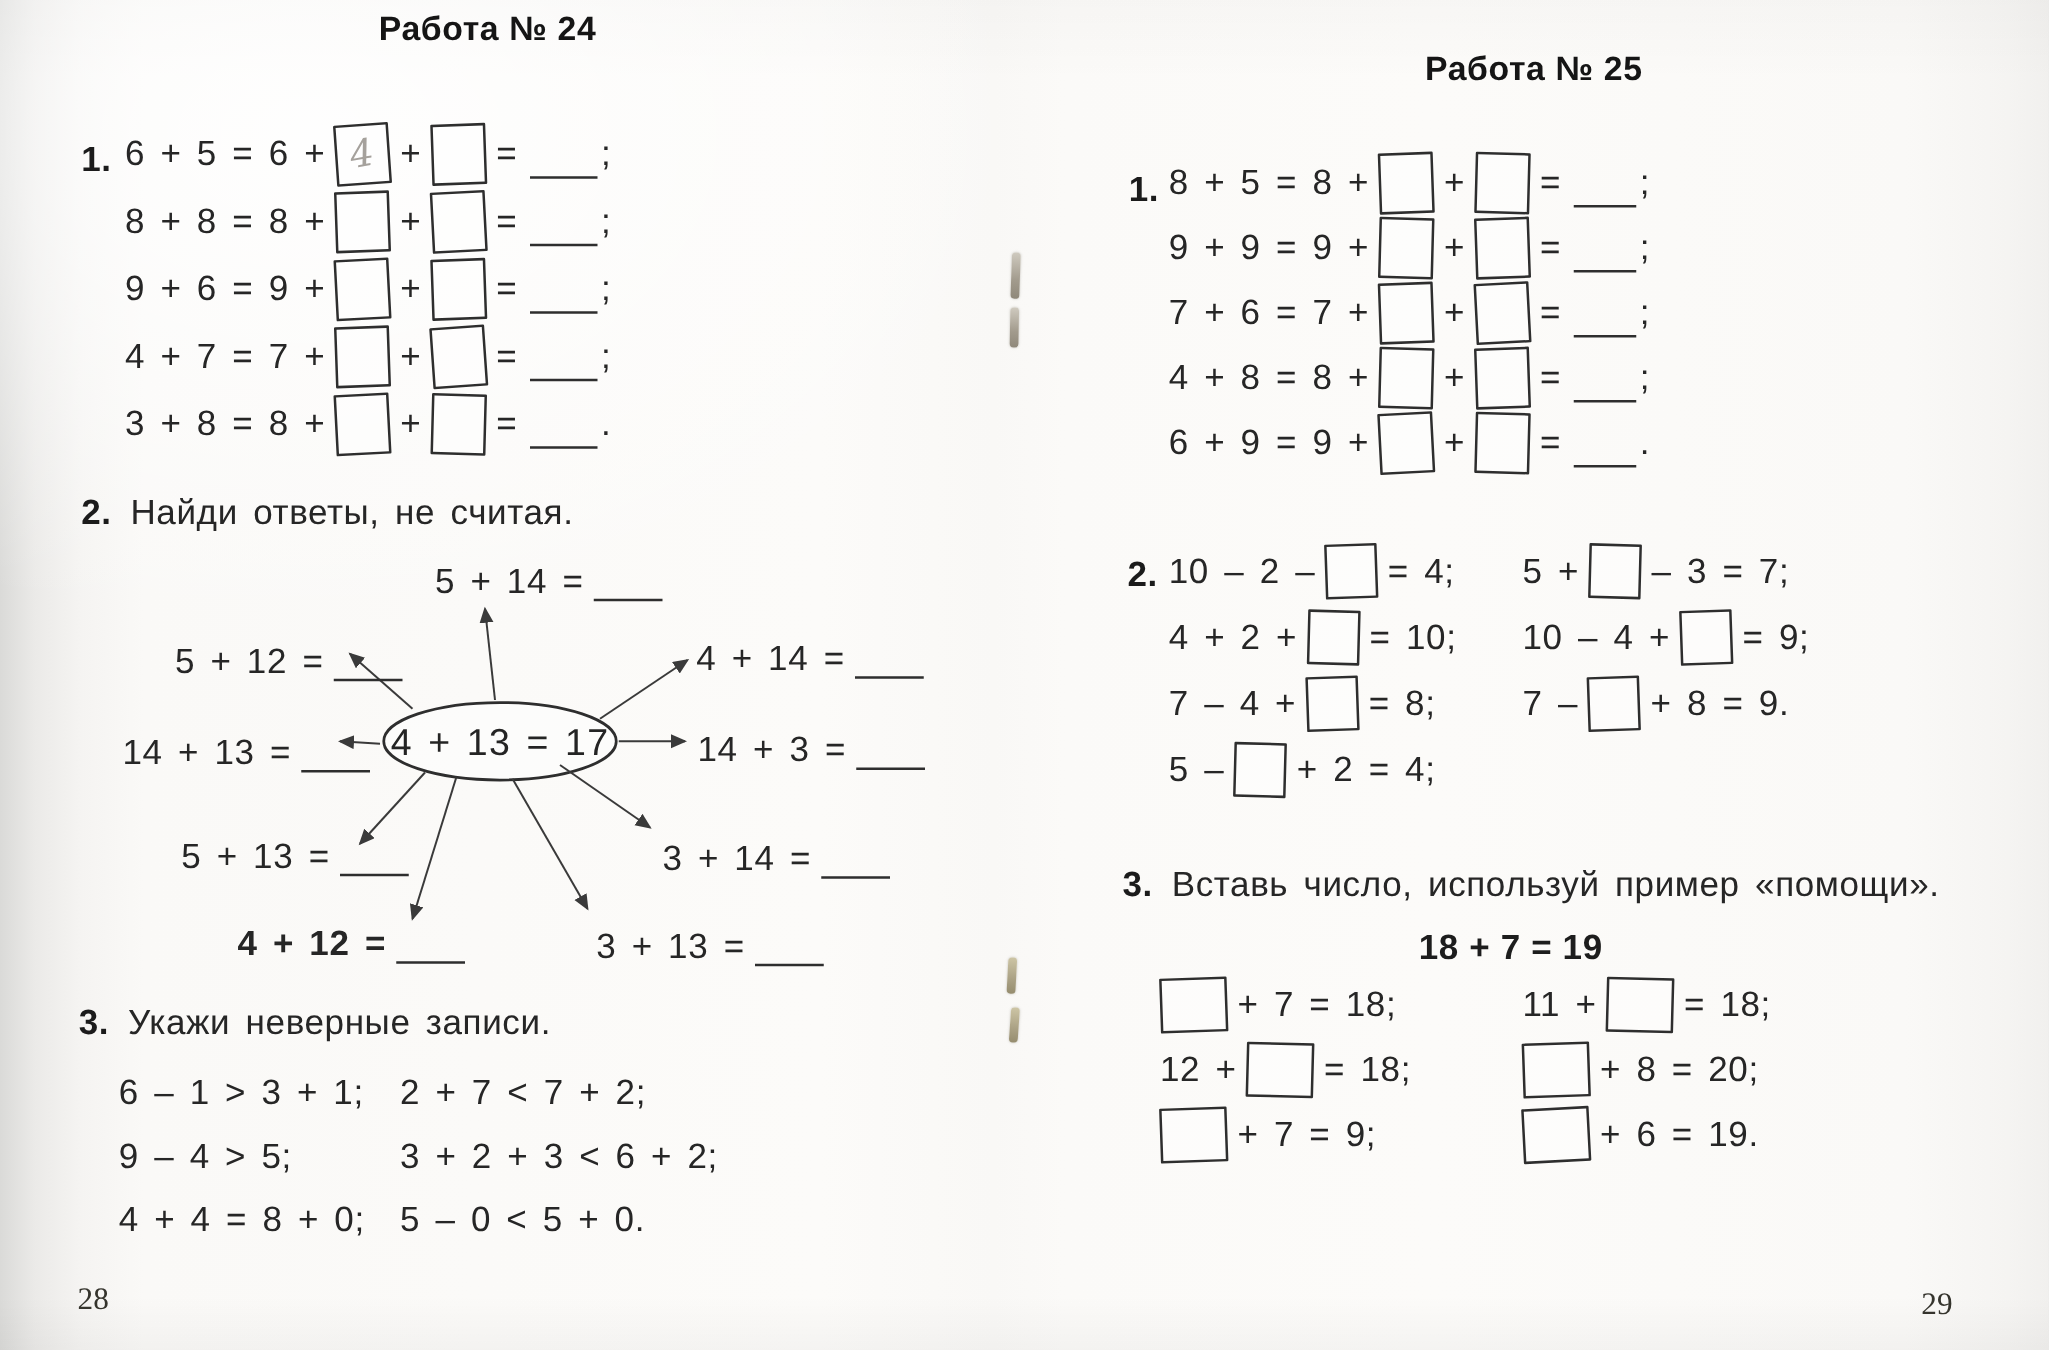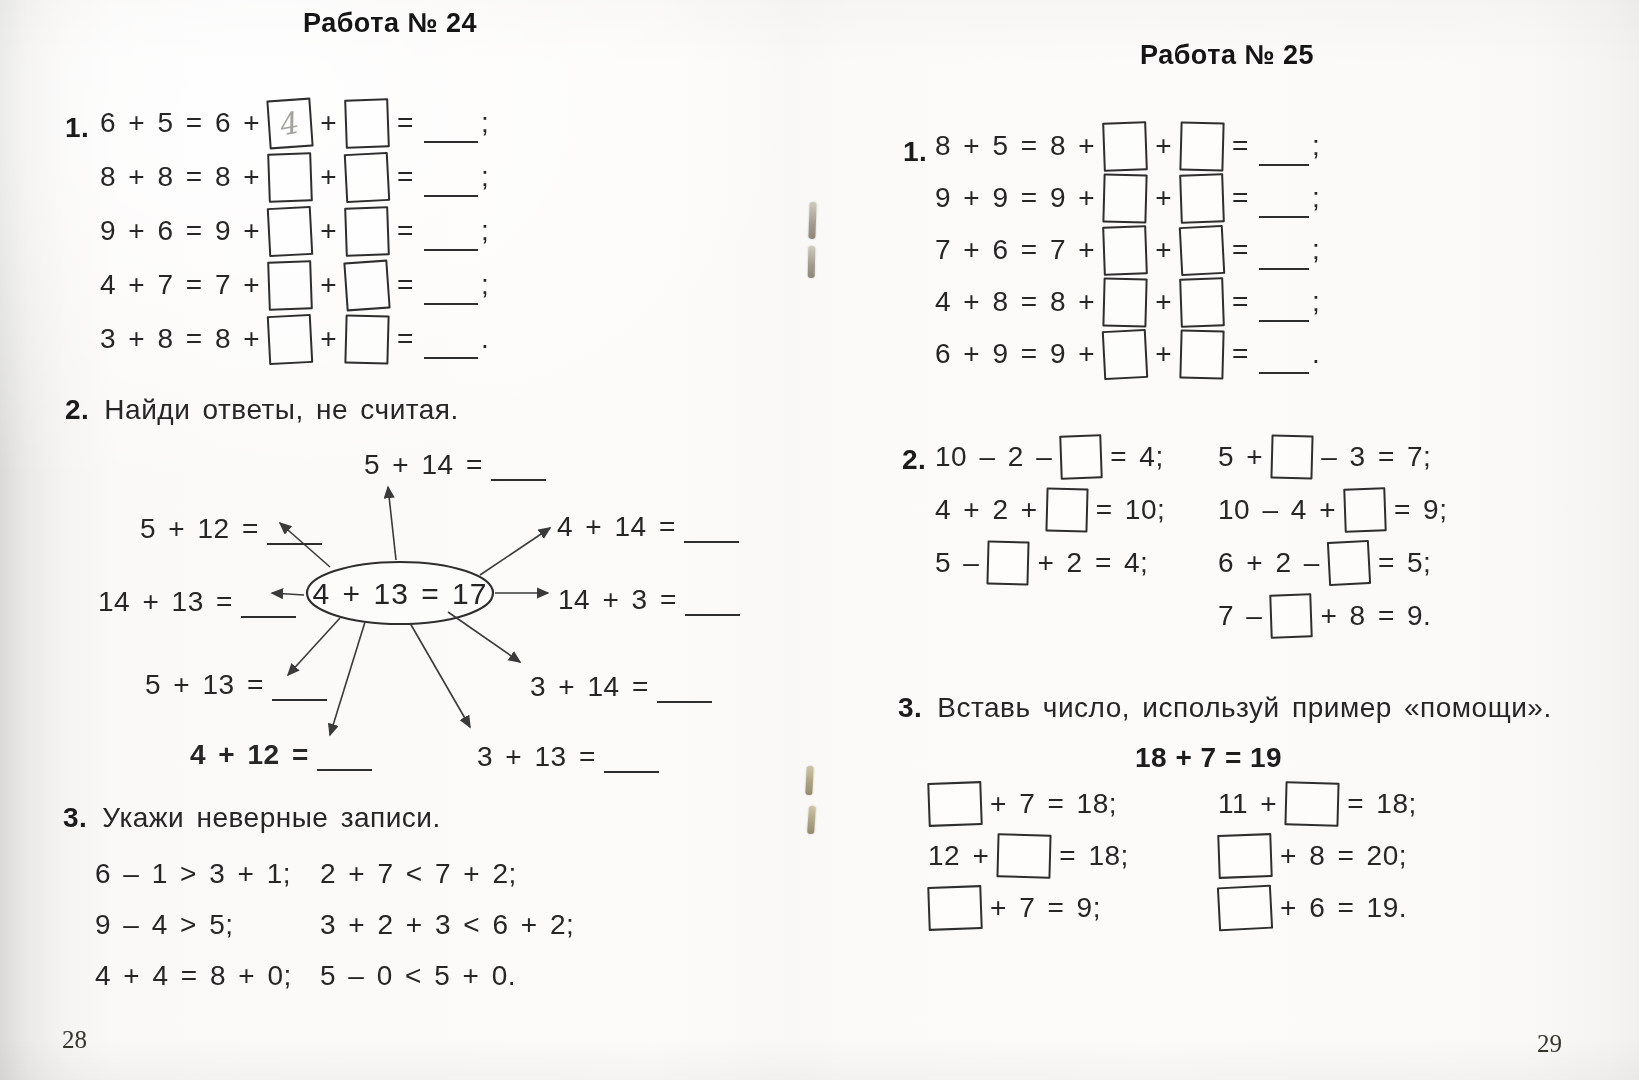--- a/index.html
+++ b/index.html
@@ -120,21 +120,21 @@
         <line x1="330" y1="147" x2="280" y2="103" marker-end="url(#ah)"></line>
         <line x1="304" y1="175" x2="272" y2="173" marker-end="url(#ah)"></line>
         <line x1="480" y1="155" x2="550" y2="108" marker-end="url(#ah)"></line>
         <line x1="495" y1="173" x2="548" y2="173" marker-end="url(#ah)"></line>
         <line x1="340" y1="198" x2="288" y2="255" marker-end="url(#ah)"></line>
         <line x1="365" y1="202" x2="330" y2="315" marker-end="url(#ah)"></line>
         <line x1="410" y1="203" x2="470" y2="307" marker-end="url(#ah)"></line>
         <line x1="448" y1="192" x2="520" y2="242" marker-end="url(#ah)"></line>
       </g>
     </svg>
-    <div class="spoke eq" style="left:348px;top:28px;margin-left:16px;"><span>5 + 14 =</span><span class="blank"></span></div>
+    <div class="spoke eq" style="left:348px;top:28px;"><span>5 + 14 =</span><span class="blank"></span></div>
     <div class="spoke eq" style="left:140px;top:92px;"><span>5 + 12 =</span><span class="blank"></span></div>
     <div class="spoke eq" style="left:98px;top:165px;"><span>14 + 13 =</span><span class="blank"></span></div>
     <div class="spoke eq" style="left:557px;top:90px;"><span>4 + 14 =</span><span class="blank"></span></div>
     <div class="spoke eq" style="left:558px;top:163px;"><span>14 + 3 =</span><span class="blank"></span></div>
     <div class="spoke eq" style="left:145px;top:248px;"><span>5 + 13 =</span><span class="blank"></span></div>
     <div class="spoke eq" style="left:530px;top:250px;"><span>3 + 14 =</span><span class="blank"></span></div>
     <div class="spoke eq" style="left:190px;top:318px;font-weight:bold;"><span>4 + 12 =</span><span class="blank"></span></div>
     <div class="spoke eq" style="left:477px;top:320px;"><span>3 + 13 =</span><span class="blank"></span></div>
   </div>
 
@@ -217,40 +217,40 @@
         <span class="eq">10 – 2 –</span>
         <span class="box sm t2"></span>
         <span class="eq">= 4;</span>
       </div>
       <div class="eq-row h53">
         <span class="eq">4 + 2 +</span>
         <span class="box sm t3"></span>
         <span class="eq">= 10;</span>
       </div>
       <div class="eq-row h53">
+        <span class="eq">7 – 4 +</span>
+        <span class="box sm t2"></span>
+        <span class="eq">= 8;</span>
+      </div>
+      <div class="eq-row h53">
         <span class="eq">5 –</span>
         <span class="box sm t3"></span>
         <span class="eq">+ 2 = 4;</span>
       </div>
     </div>
     <div class="abs" style="left:316px;top:0;">
       <div class="eq-row h53">
         <span class="eq">5 +</span>
         <span class="box sm t3"></span>
         <span class="eq">– 3 = 7;</span>
       </div>
       <div class="eq-row h53">
         <span class="eq">10 – 4 +</span>
         <span class="box sm t2"></span>
         <span class="eq">= 9;</span>
-      </div>
-      <div class="eq-row h53">
-        <span class="eq">6 + 2 –</span>
-        <span class="box sm t4"></span>
-        <span class="eq">= 5;</span>
       </div>
       <div class="eq-row h53">
         <span class="eq">7 –</span>
         <span class="box sm t2"></span>
         <span class="eq">+ 8 = 9.</span>
       </div>
     </div>
   </div>
 
   <div class="abs" style="left:898px;top:692px;width:560px;height:260px;">

